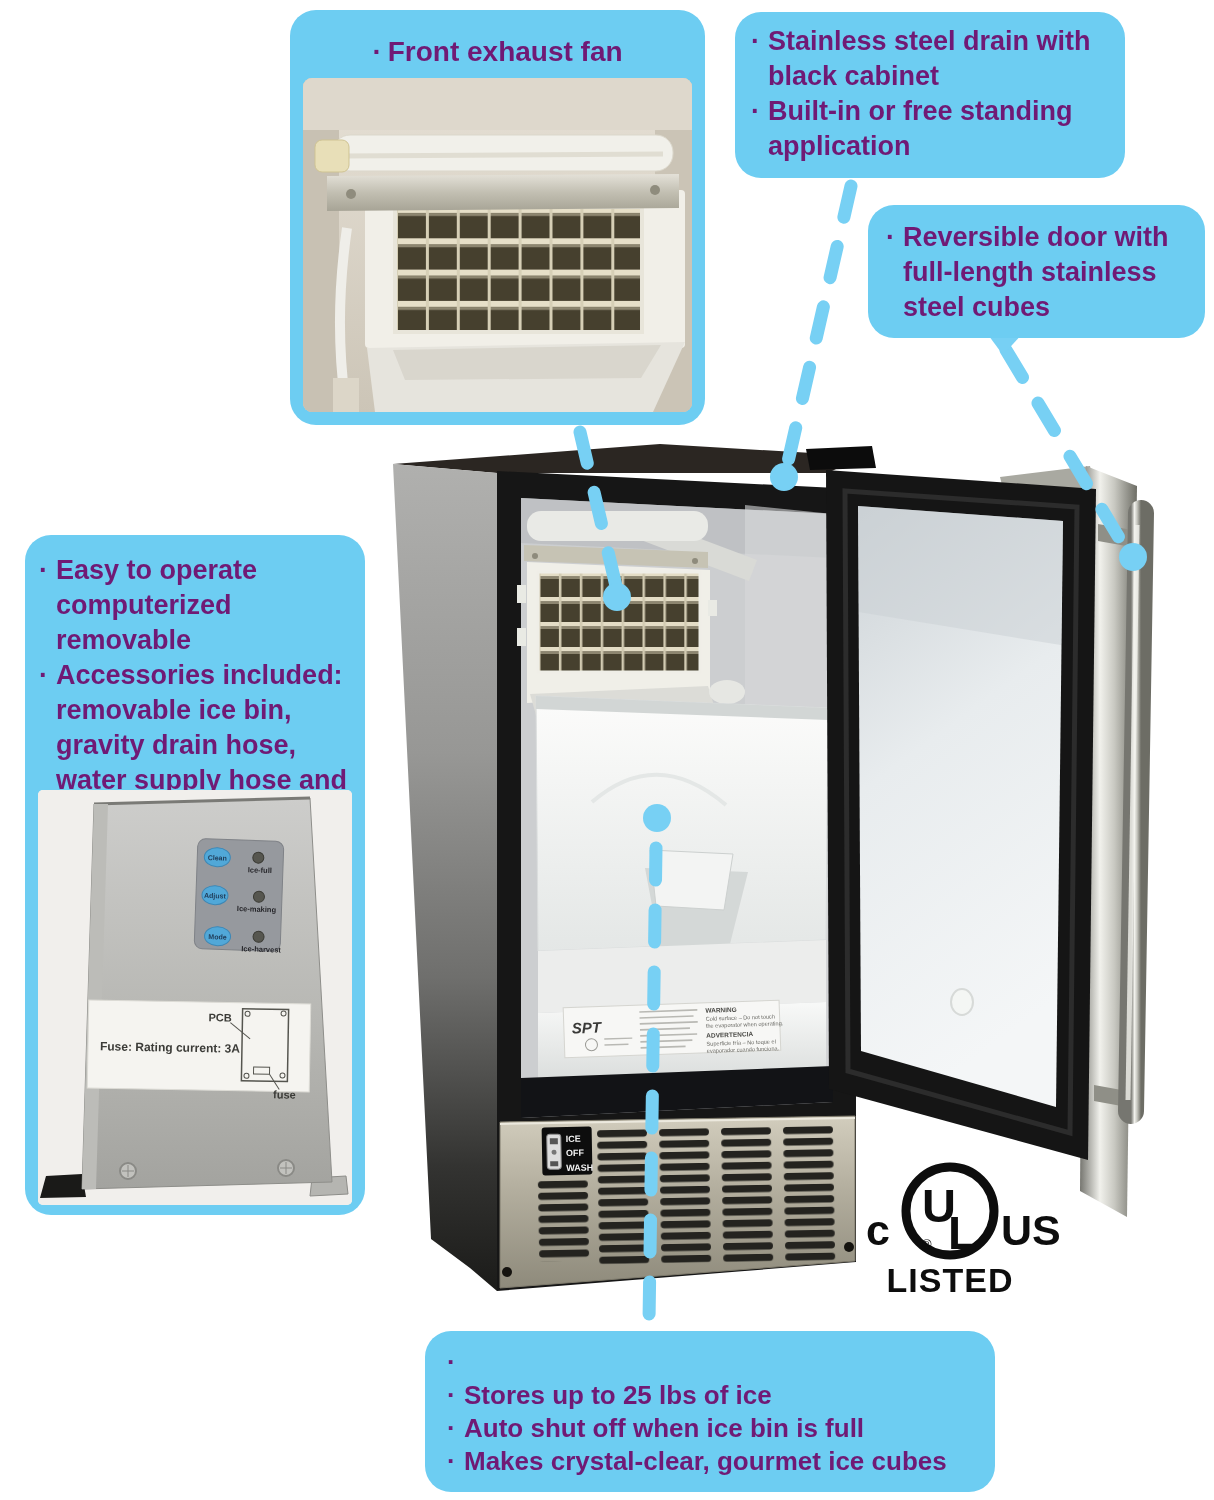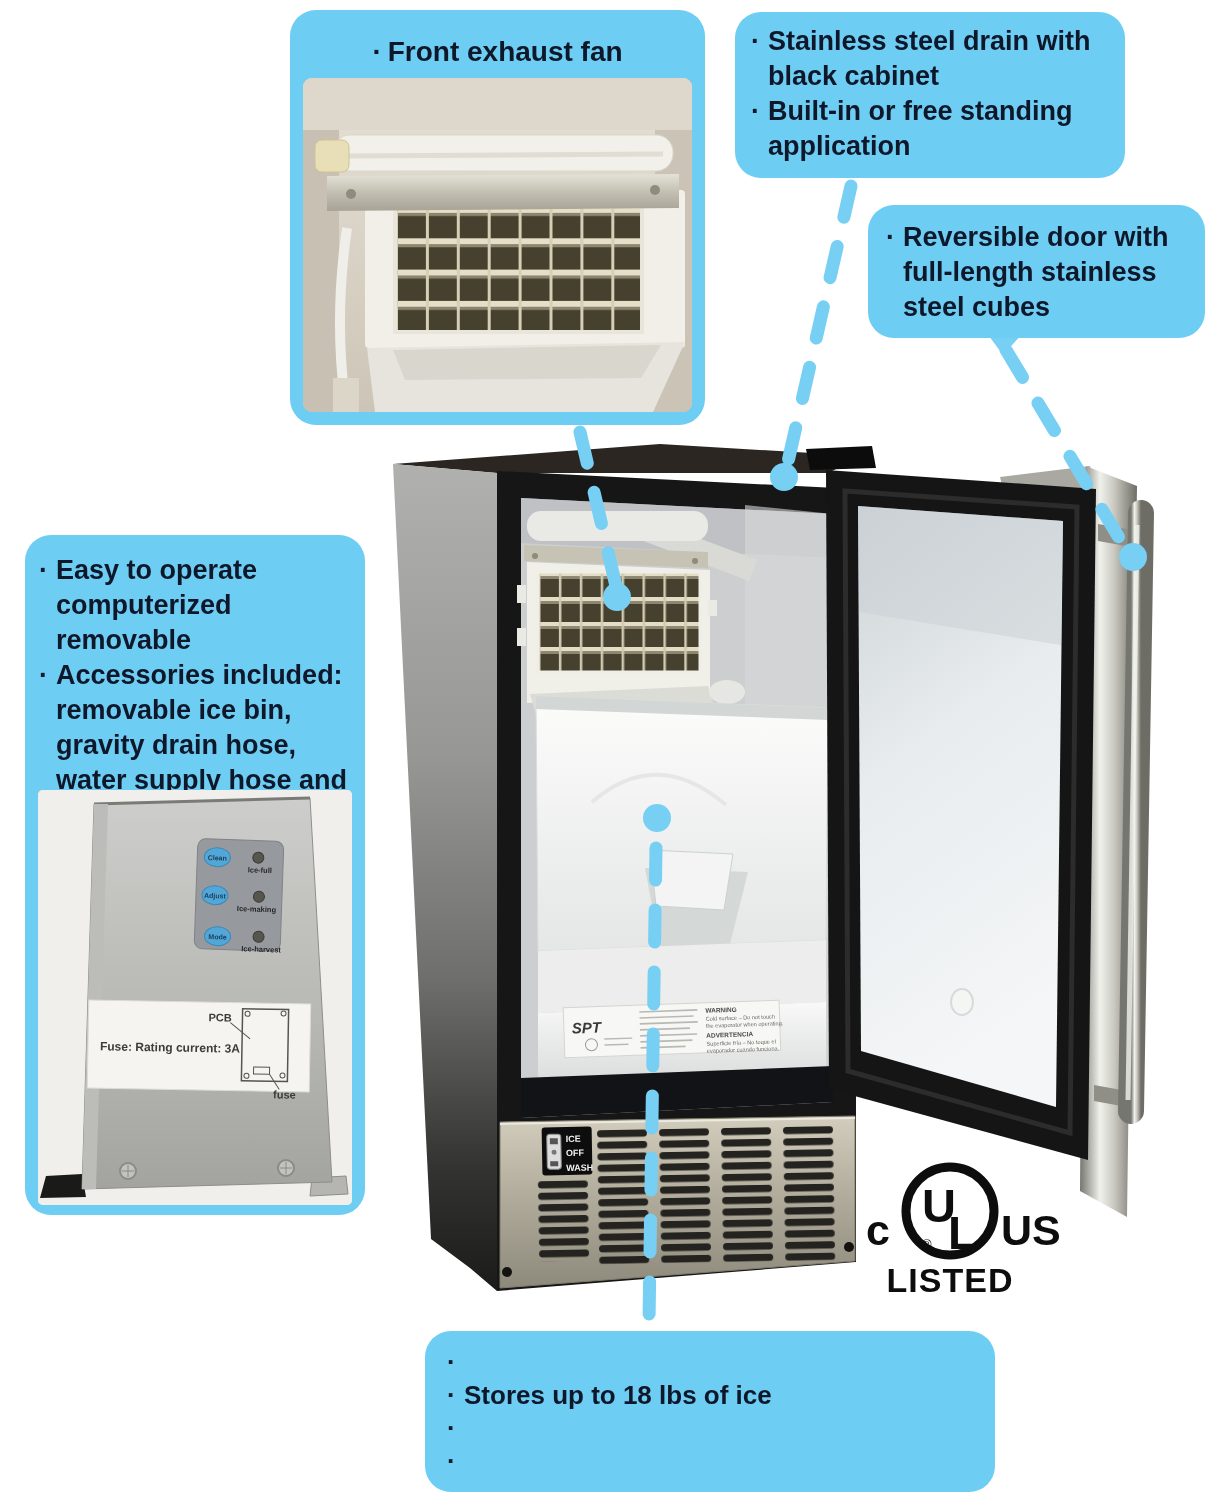--- a/index.html
+++ b/index.html
@@ -1,21 +1,21 @@
 <!DOCTYPE html>
 <html><head>
 <meta charset="utf-8">
 <style>
   html,body{margin:0;padding:0;background:#ffffff;}
   .canvas{position:relative;width:1214px;height:1500px;background:#ffffff;overflow:hidden;
           font-family:"Liberation Sans",sans-serif;}
   svg{display:block;}
   svg text{font-family:"Liberation Sans",sans-serif;}
   .scene{position:absolute;left:0;top:0;}
-  .callout{position:absolute;background:#6dcdf2;border-radius:26px;color:#0f172a;
+  .callout{position:absolute;background:#6dcdf2;border-radius:26px;color:#701a75;
            font-weight:bold;font-size:27px;line-height:35px;box-sizing:border-box;z-index:5;}
   .li{display:flex;align-items:flex-start;}
   .li .b{width:17px;flex:0 0 17px;}
   .ct{ text-align:center;margin-top:24px;font-size:28px;}
   .ct .b{display:inline-block;margin-right:6px;}
   .photo{position:absolute;border-radius:9px;overflow:hidden;background:#d9d3c6;}
 </style>
 </head>
 <body>
 
@@ -335,23 +335,25 @@
     </svg>
   </div>
 </div>
 
 <div class="callout" style="left:425px;top:1331px;width:570px;height:161px;padding:15px 10px 0 22px;font-size:26px;line-height:33px;">
   <div class="li">
     <span class="b">·</span>
   </div>
   <div class="li">
     <span class="b">·</span>
-    <span>Stores up to 18 lbs of ice</span>
-  </div>
-  <div class="li">
-    <span class="b">·</span>
-  </div>
-  <div class="li">
-    <span class="b">·</span>
+    <span>Stores up to 25 lbs of ice</span>
+  </div>
+  <div class="li">
+    <span class="b">·</span>
+    <span>Auto shut off when ice bin is full</span>
+  </div>
+  <div class="li">
+    <span class="b">·</span>
+    <span>Makes crystal-clear, gourmet ice cubes</span>
   </div>
 </div>
 
 </div>
 
 </body></html>

